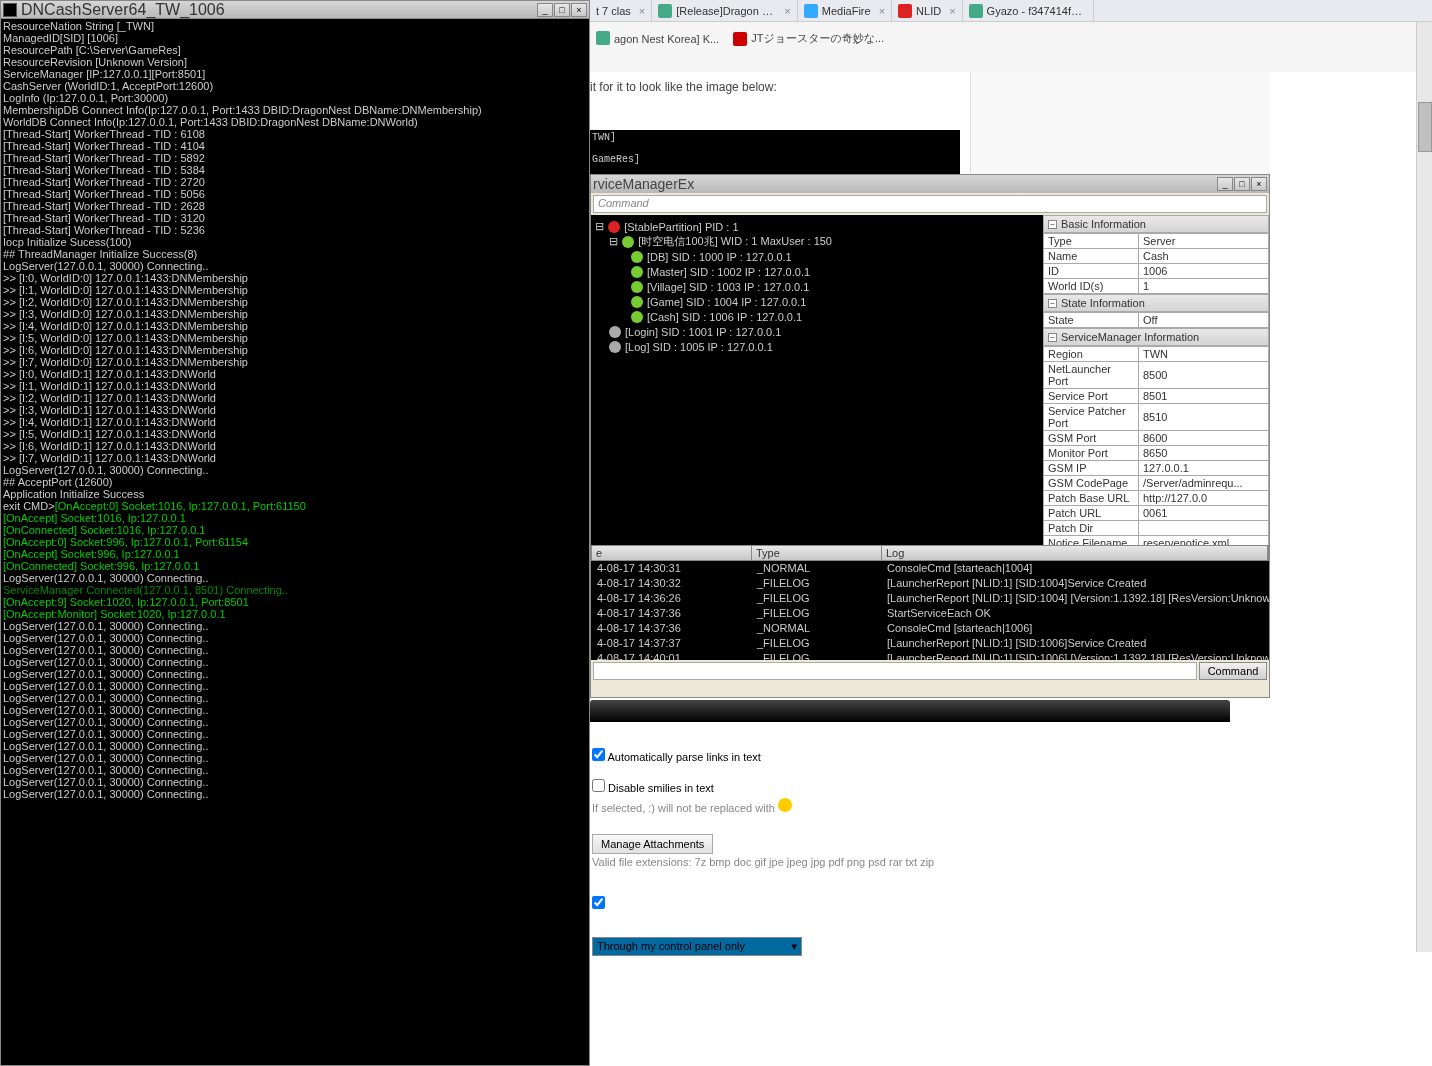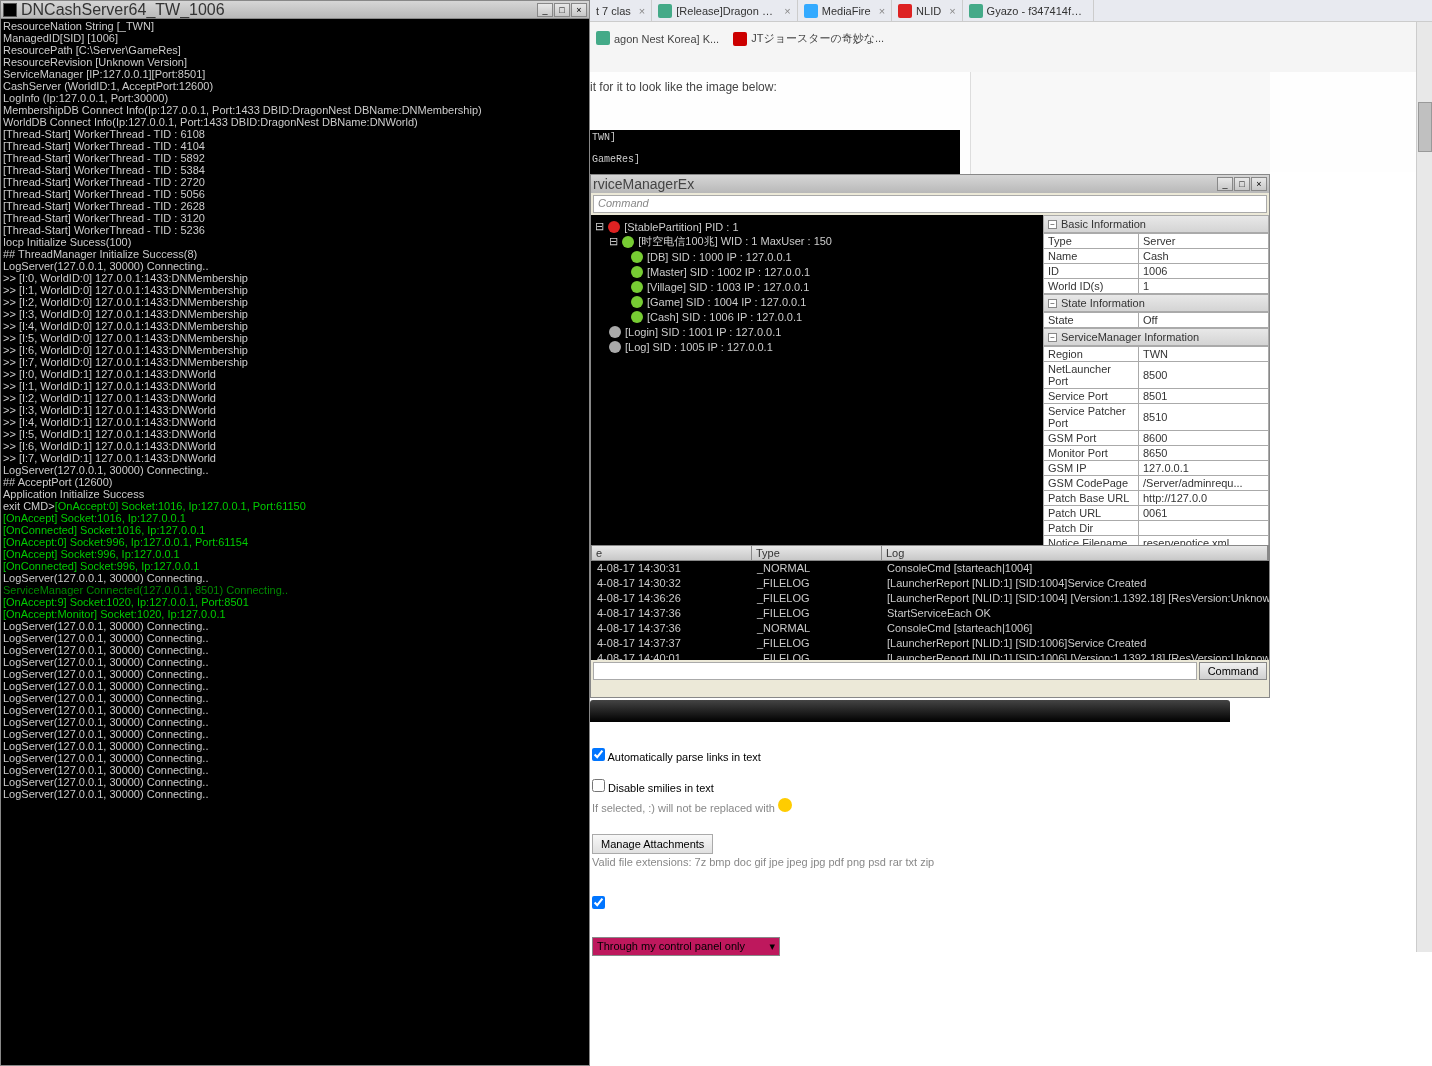--- a/index.html
+++ b/index.html
@@ -60,21 +60,21 @@
 .cmd-input{flex:1;border:1px solid #aaa;background:#fff}
 .cmd-btn{width:68px;border:1px solid #888;background:linear-gradient(#f0f0f0,#d0d0d0);margin-left:2px;font-size:11px;cursor:pointer}
 .forum-section{position:absolute;left:590px;top:700px;width:640px;background:#fff}
 .forum-gradient{height:22px;background:linear-gradient(#444,#000);border-radius:3px 3px 0 0;margin-bottom:18px}
 .forum-options{padding:4px 2px}
 .opt-row{margin:4px 0}
 .opt-hint{color:#888;font-size:11px}
 .smiley{display:inline-block;width:14px;height:14px;background:#fc0;border-radius:50%}
 .manage-btn{border:1px solid #aaa;background:linear-gradient(#f8f8f8,#e0e0e0);padding:3px 8px;font-size:11px;margin-top:20px;cursor:pointer}
 .dropdown-row{margin-top:28px;display:flex;gap:4px}
-.dropdown{border:1px solid #888;background:#be185d;padding:2px 4px;font-size:11px;width:188px;display:flex;justify-content:space-between;cursor:pointer}
+.dropdown{border:1px solid #888;background:#0369a1;padding:2px 4px;font-size:11px;width:210px;display:flex;justify-content:space-between;cursor:pointer}
 .right-sidebar{position:absolute;left:970px;top:72px;width:300px;height:624px;background:#f8f8f8;border-left:1px solid #ddd}
 .browser-scroll{position:absolute;right:0;top:22px;width:16px;height:930px;background:#e8e8e8;border-left:1px solid #ccc}
 .scroll-thumb{position:absolute;top:80px;width:14px;height:50px;background:#c0c0c0;border:1px solid #999;left:1px}
 </style>
 </head>
 <body>
 
 <div class="console-window">
   <div class="console-titlebar">
     <div class="console-title-icon"></div>

